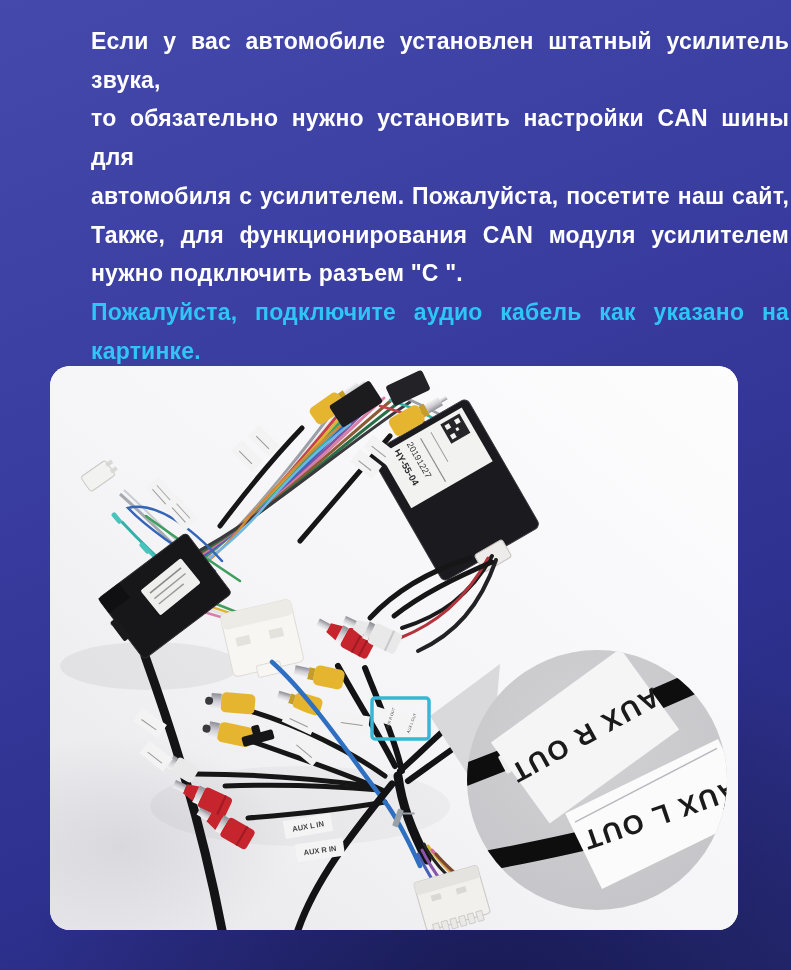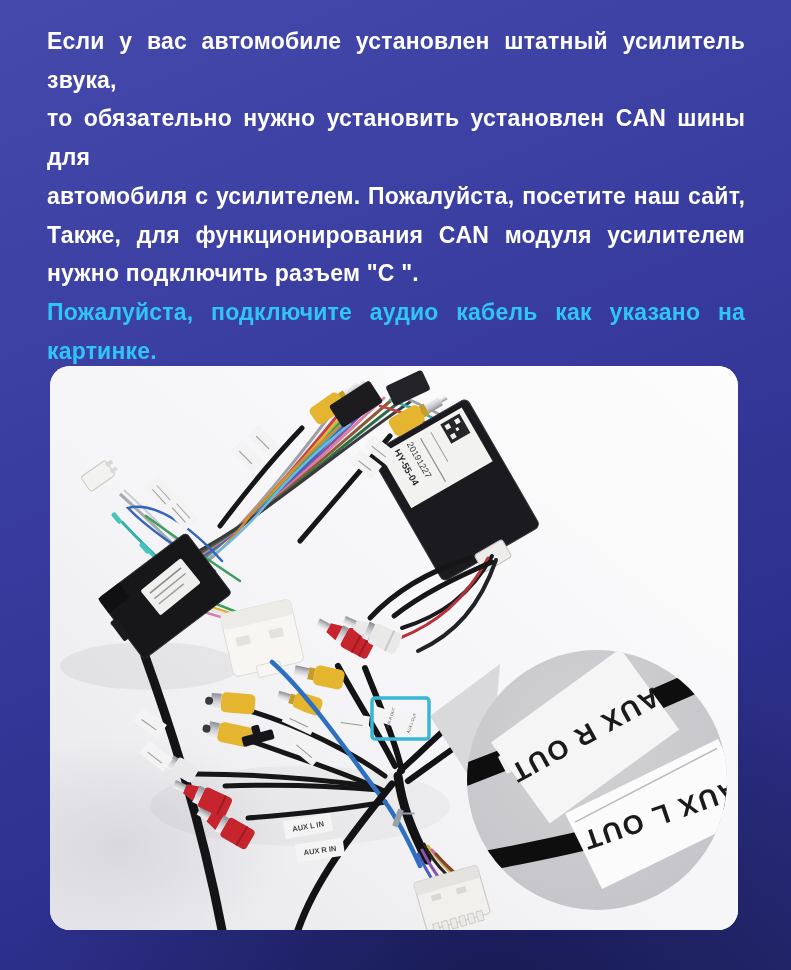--- a/index.html
+++ b/index.html
@@ -12,35 +12,36 @@
   }
   .text-block{
     position:absolute;left:47px;top:22px;width:698px;
   }
   .line{
     display:block;width:100%;
     font-size:23px;font-weight:600;line-height:38.7px;
     color:#ffffff;letter-spacing:0.2px;
     text-align:justify;text-align-last:justify;
     white-space:normal;
+    margin-left:44px;
   }
   .line.short{text-align:left;text-align-last:left;}
   .line.cyan{color:#2fc6f7;}
   .photo-card{
     position:absolute;left:50px;top:366px;width:688px;height:564px;
     border-radius:20px;overflow:hidden;background:#f4f4f6;
   }
   .photo-card svg{display:block;}
 </style>
 </head>
 <body>
 
 <div class="text-block">
   <span class="line">Если у вас автомобиле установлен штатный усилитель звука,</span>
-  <span class="line">то обязательно нужно установить установлен CAN шины для</span>
+  <span class="line">то обязательно нужно установить настройки CAN шины для</span>
   <span class="line">автомобиля с усилителем. Пожалуйста, посетите наш сайт,</span>
   <span class="line">Также, для функционирования CAN модуля усилителем</span>
   <span class="line short">нужно подключить разъем "C ".</span>
   <span class="line cyan">Пожалуйста, подключите аудио кабель как указано на</span>
   <span class="line cyan short">картинке.</span>
 </div>
 
 <div class="photo-card">
 <svg width="688" height="564" viewBox="0 0 688 564" xmlns="http://www.w3.org/2000/svg">
   <defs>

